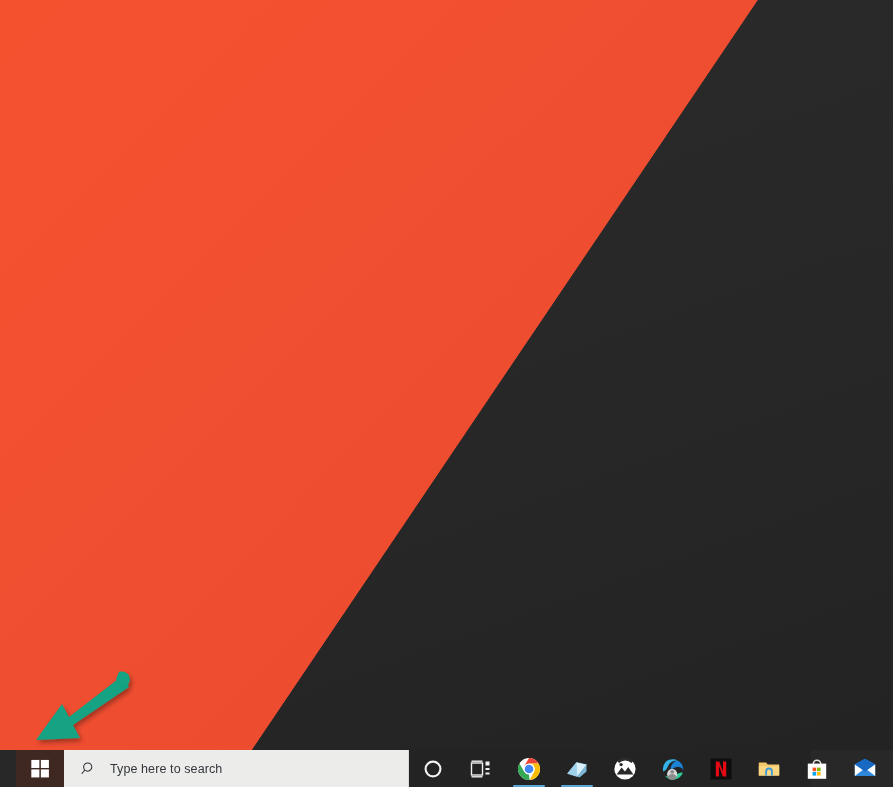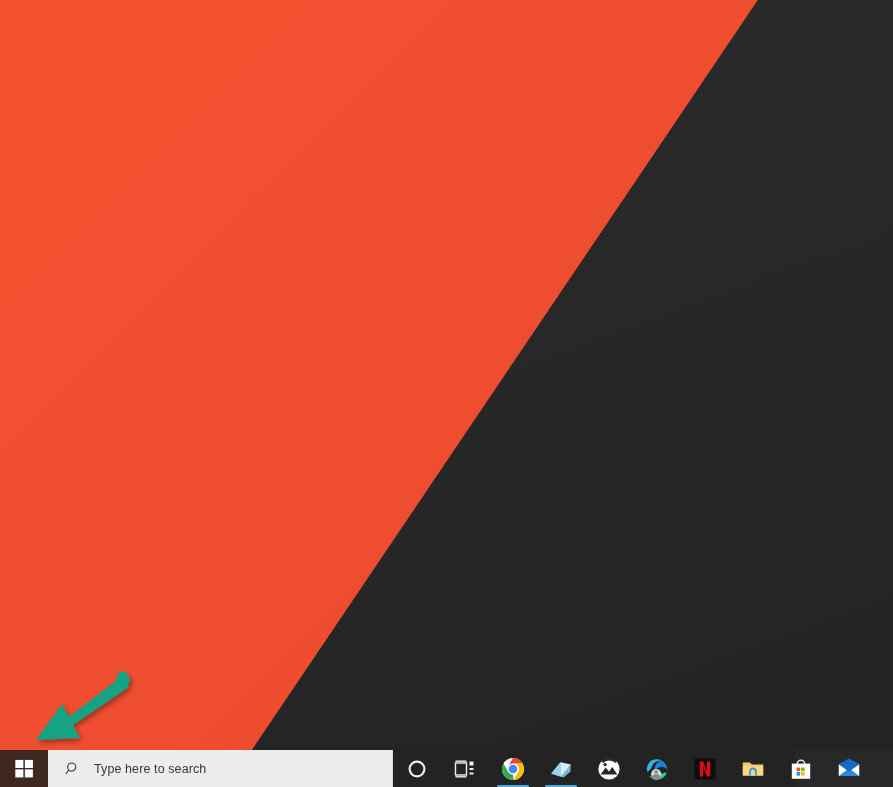--- a/index.html
+++ b/index.html
@@ -51,21 +51,21 @@
     left: 26px;
     top: 662px;
     width: 110px;
     height: 90px;
     pointer-events: none;
   }
 
   
   #taskbar {
     position: absolute;
-    left: 0;
+    left: 16px;
     bottom: 0;
     width: 795px;
     height: 37px;
     background: #232323;
     display: flex;
     align-items: stretch;
   }
 
   #start-button {
     width: 48px;

